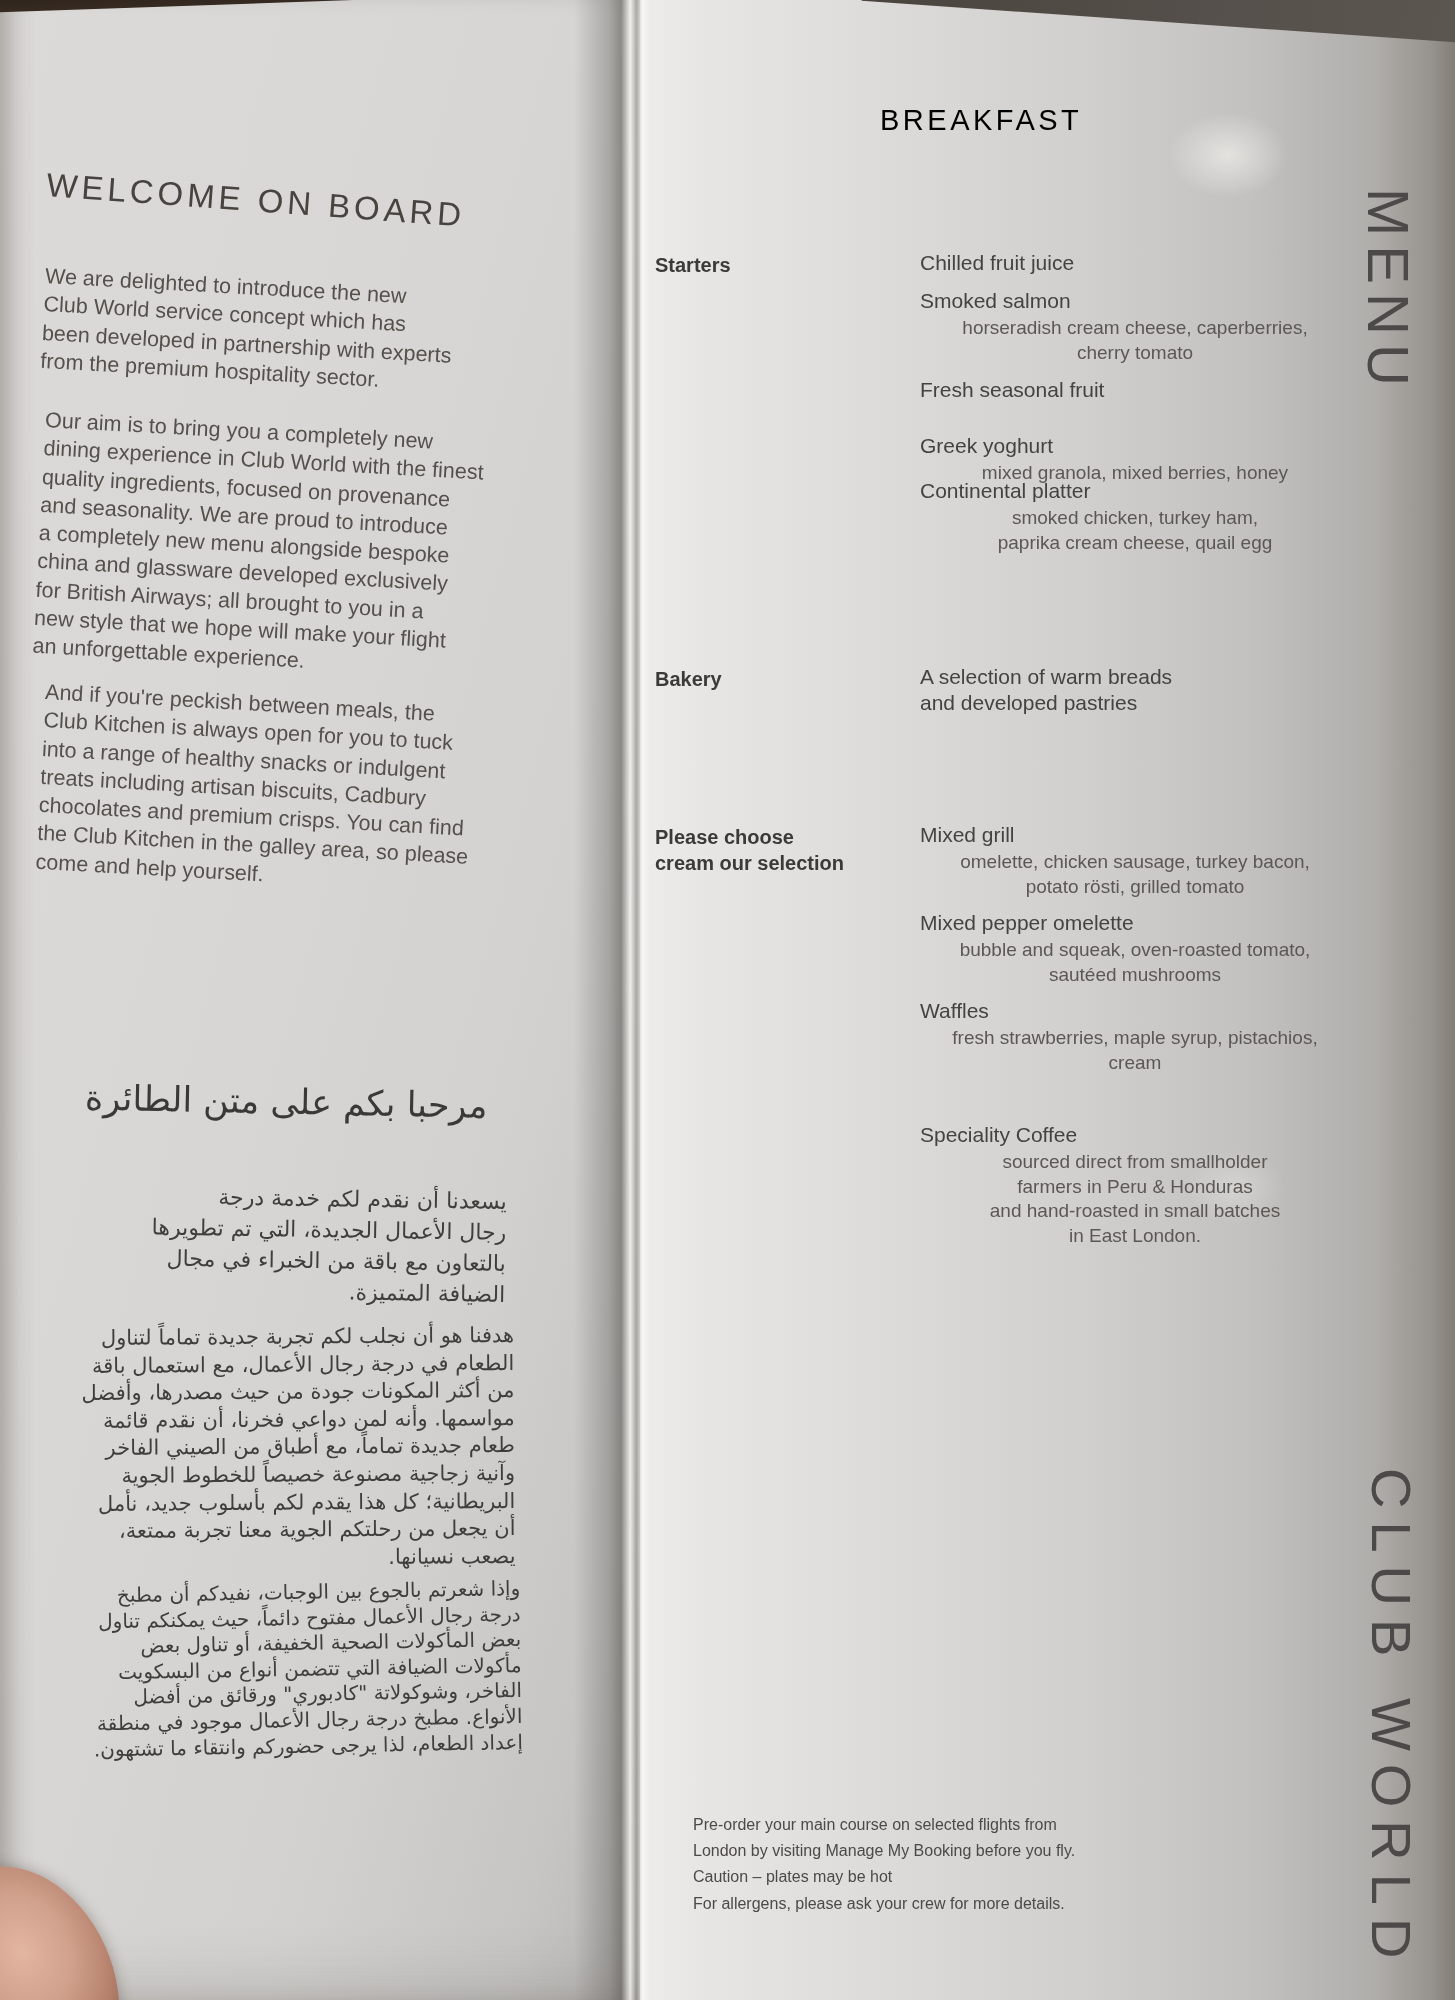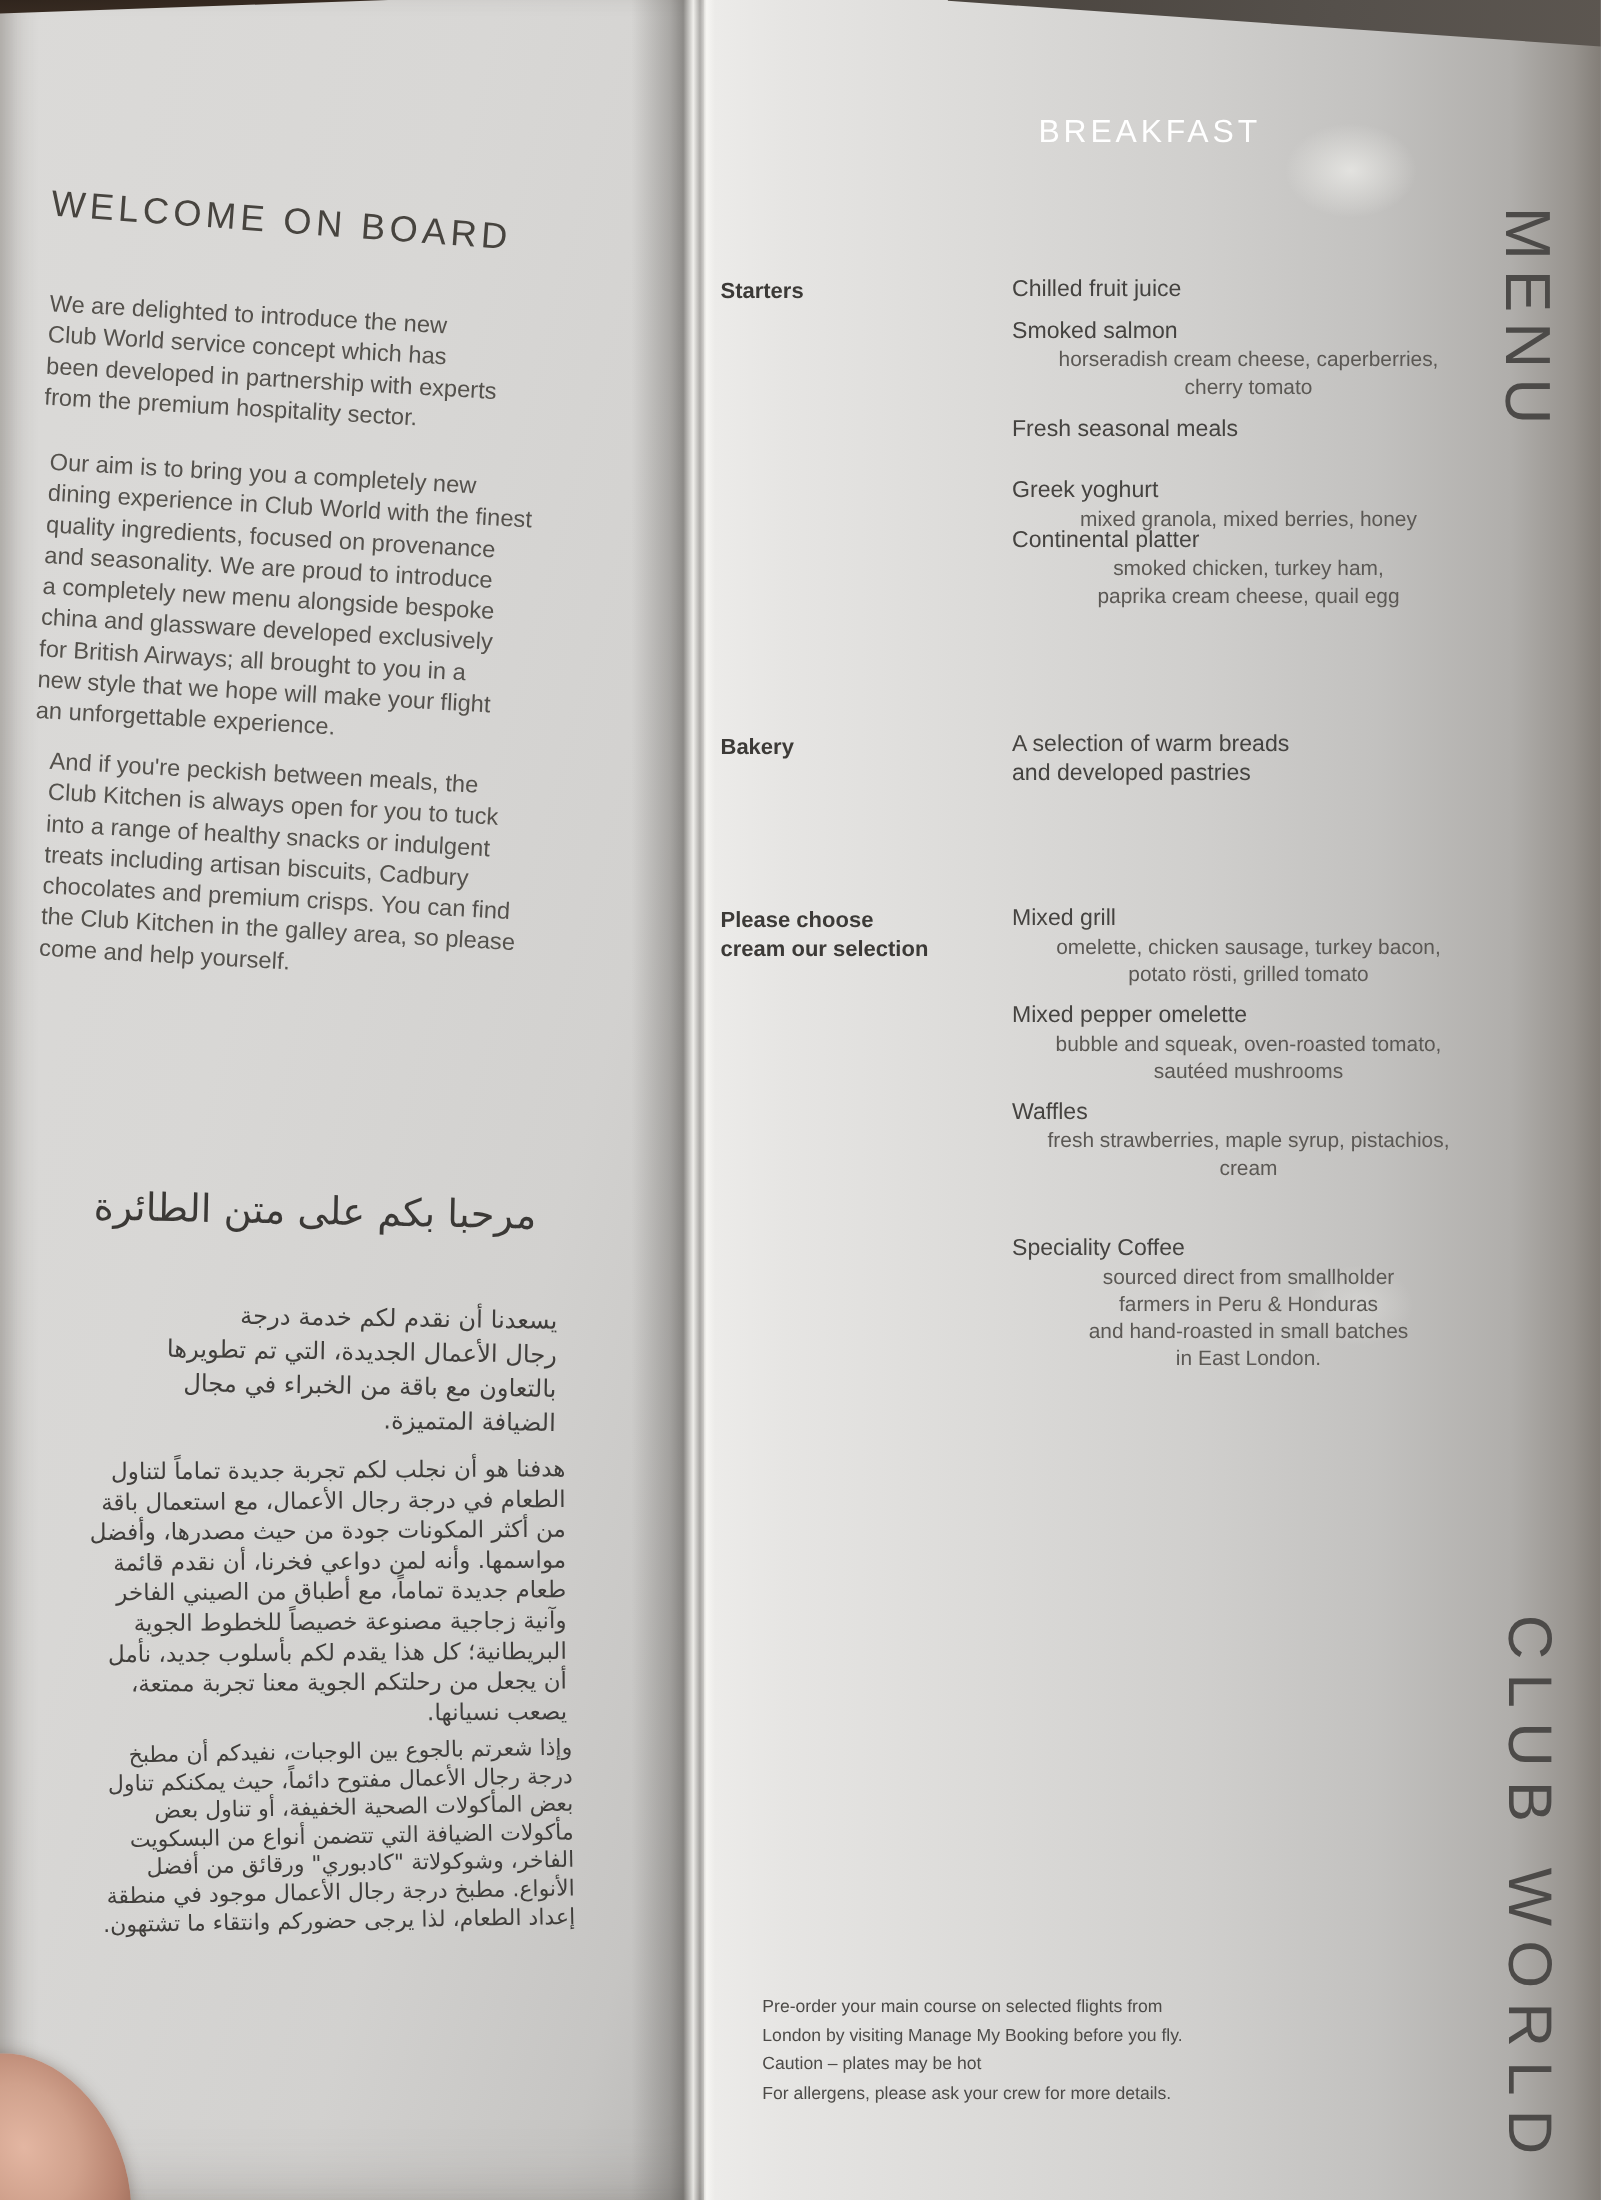--- a/index.html
+++ b/index.html
@@ -33,22 +33,22 @@
     color:#47443f;transform:rotate(4.2deg);transform-origin:0 0;white-space:nowrap;}
   .enp{position:absolute;left:46px;width:492px;font-size:21.5px;line-height:28.3px;
     color:#54514c;white-space:pre-line;transform:rotate(3.2deg);transform-origin:0 0;}
   .ar{direction:rtl;text-align:right;color:#403e3b;white-space:pre-line;position:absolute;
     font-family:"DejaVu Sans",sans-serif;}
   .ar-head{position:absolute;left:40px;top:1086px;width:448px;text-align:right;direction:rtl;
     font-size:35px;color:#3b3936;transform:rotate(1.2deg);transform-origin:100% 0;
     font-family:"DejaVu Sans",sans-serif;white-space:nowrap;}
 
   
-  .bfast{position:absolute;left:944px;top:104px;font-size:29px;letter-spacing:3.5px;
-    color:#ffffff;white-space:nowrap;text-align:center;}
+  .bfast{position:absolute;left:880px;top:104px;font-size:29px;letter-spacing:3.5px;
+    color:#000000;white-space:nowrap;text-align:center;}
   .lbl{position:absolute;left:655px;width:230px;text-align:left;font-size:20px;font-weight:700;
     color:#3c3a37;line-height:26px;white-space:pre-line;}
   .item{position:absolute;left:920px;width:430px;}
   .item .name{font-size:21px;color:#454340;line-height:25px;white-space:pre-line;}
   .item .desc{font-size:19px;color:#5b5854;line-height:24.5px;white-space:pre-line;margin-top:3px;text-align:center;}
   .fnote{position:absolute;left:693px;width:460px;font-size:16px;line-height:26px;
     color:#4c4a47;white-space:pre-line;}
   .vtext{position:absolute;transform:rotate(90deg);transform-origin:0 0;color:#4c4a48;white-space:nowrap;}
   .vmenu{left:1422px;top:188px;font-size:58px;letter-spacing:9px;}
   .vclub{left:1424px;top:1468px;font-size:56px;letter-spacing:13px;}
@@ -115,21 +115,21 @@
   <div class="lbl" style="top:252px">Starters</div>
   <div class="item" style="top:250px">
     <div class="name">Chilled fruit juice</div>
   </div>
   <div class="item" style="top:288px">
     <div class="name">Smoked salmon</div>
     <div class="desc">horseradish cream cheese, caperberries,
 cherry tomato</div>
   </div>
   <div class="item" style="top:377px">
-    <div class="name">Fresh seasonal meals</div>
+    <div class="name">Fresh seasonal fruit</div>
   </div>
   <div class="item" style="top:433px">
     <div class="name">Greek yoghurt</div>
     <div class="desc">mixed granola, mixed berries, honey</div>
   </div>
   <div class="item" style="top:478px">
     <div class="name">Continental platter</div>
     <div class="desc">smoked chicken, turkey ham,
 paprika cream cheese, quail egg</div>
   </div>

